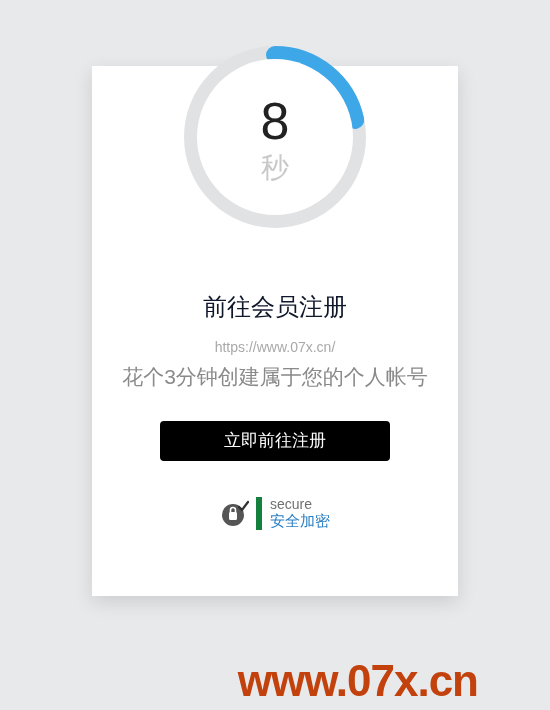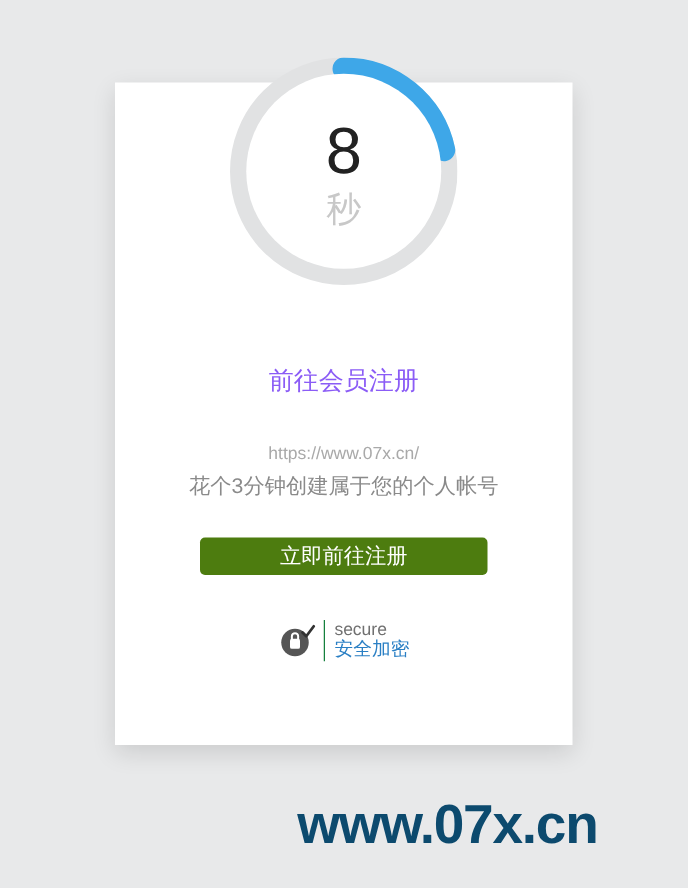--- a/index.html
+++ b/index.html
@@ -55,82 +55,82 @@
   color: #c8c8c8;
   margin-top: 2px;
 }
 .content {
   margin-top: 195px;
   width: 100%;
   text-align: center;
   padding: 0 30px;
 }
 .title {
-  font-size: 20px;
-  color: #8b5cf6;
+  font-size: 24px;
+  color: #0f172a;
   font-weight: 400;
   margin-top: 30px;
 }
 .url-text {
   font-size: 14px;
   color: #a9a9a9;
-  margin-top: 36px;
+  margin-top: 16px;
 }
 .desc-line {
-  font-size: 17px;
+  font-size: 21px;
   color: #8a8a8a;
   margin-top: 6px;
   line-height: 1.5;
 }
 .cta-button {
   display: block;
   width: 230px;
-  height: 30px;
+  height: 40px;
   margin: 28px auto 0;
-  background: #4d7c0f;
+  background: #000000;
   color: #fff;
   border: none;
   border-radius: 4px;
   font-size: 17px;
   cursor: pointer;
 }
 .secure-badge {
   display: flex;
   align-items: center;
   justify-content: center;
   margin-top: 36px;
   gap: 6px;
 }
 .secure-icon-wrap {
   position: relative;
   width: 30px;
   height: 30px;
 }
 .secure-text {
-  border-left: 1px solid #15803d;
+  border-left: 6px solid #15803d;
   padding-left: 8px;
   text-align: left;
 }
 .secure-label {
   font-size: 14px;
   color: #707070;
   line-height: 1.1;
 }
 .secure-sub {
   font-size: 15px;
   color: #2a7fc4;
   line-height: 1.2;
 }
 .footer-url {
   position: absolute;
-  bottom: 25px;
+  bottom: 4px;
   right: 72px;
   font-size: 44px;
   font-weight: 900;
-  color: #0c4a6e;
+  color: #c2410c;
   letter-spacing: -1px;
   font-family: Arial, sans-serif;
 }
 </style>
 </head>
 <body>
 
 <div class="card">
 
   <div class="countdown-ring">

